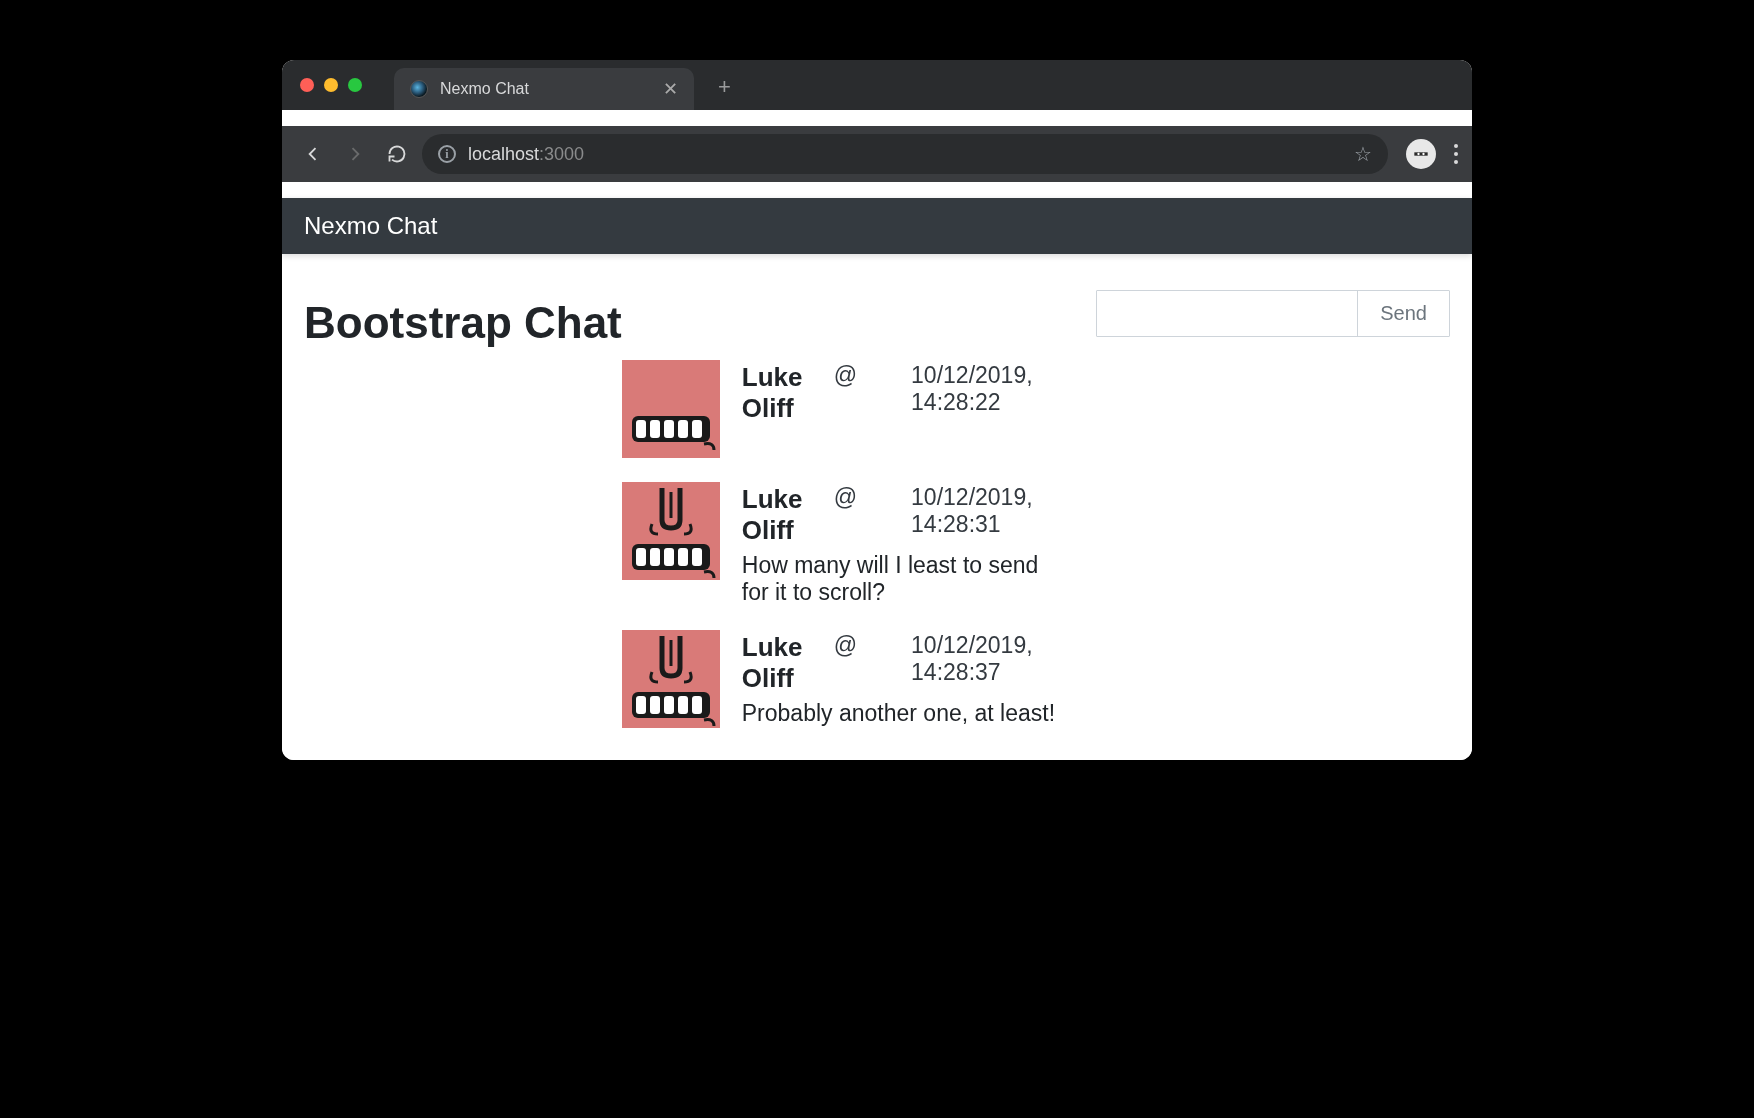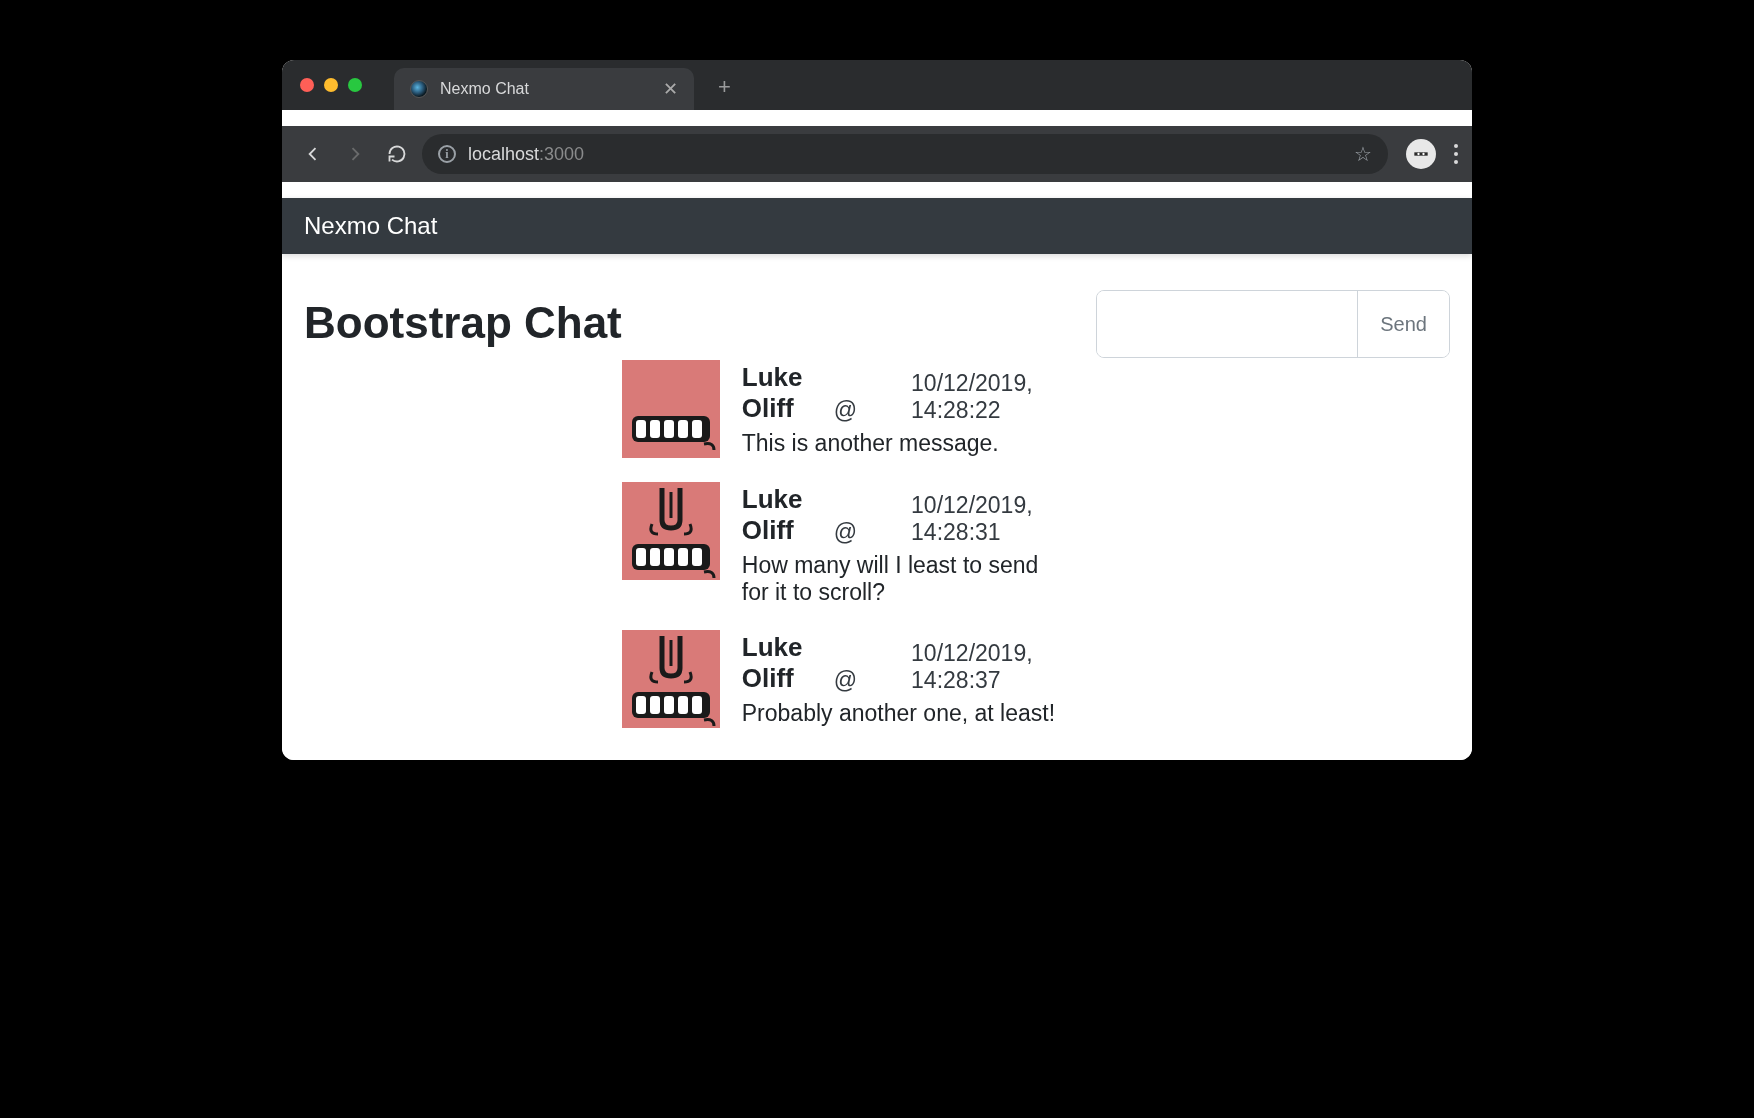--- a/index.html
+++ b/index.html
@@ -183,31 +183,31 @@
     .avatar {
       width: 98px;
       height: 98px;
       background: #d97a78;
       flex-shrink: 0;
       position: relative;
       overflow: hidden;
     }
     .avatar svg { width: 100%; height: 100%; }
     .msg-body { flex: 1; padding-top: 2px; }
-    .msg-header { display: flex; align-items: flex-end; gap: 8px; margin-bottom: 6px; }
+    .msg-header { display: flex; align-items: flex-start; gap: 8px; margin-bottom: 6px; }
     .msg-user { font-size: 26px; font-weight: 700; color: #212529; }
     .msg-sep { font-size: 23px; color: #343a40; }
     .msg-time { font-size: 23px; color: #343a40; margin-left: 46px; }
     .msg-text { font-size: 23px; color: #212529; }
     .compose {
       display: flex;
       border: 1px solid #ced4da;
-      border-radius: 8px;
-      overflow: hidden;
-      height: 68px;
+      border-radius: 1px;
+      overflow: hidden;
+      height: 47px;
       margin-left: 33px;
     }
     .compose input {
       flex: 1;
       border: none;
       outline: none;
       padding: 0 14px;
       font-size: 18px;
     }
     .compose button {
@@ -299,21 +299,20 @@
               <rect x="70" y="60" width="10" height="18" rx="3" fill="#fff"></rect>
               <path d="M82 84 q10 -2 10 6" stroke="#1a1a1a" stroke-width="3" fill="none"></path>
             </svg>
         </div>
         <div class="msg-body">
           <div class="msg-header">
             <span class="msg-user">Luke Oliff</span>
             <span class="msg-sep">@</span>
             <span class="msg-time">10/12/2019, 14:28:22</span>
           </div>
-          <div class="msg-text">This is another message.</div>
         </div>
       </div>
 
       <div class="msg">
         <div class="avatar">
           <svg viewBox="0 0 98 98">
               <rect width="98" height="98" fill="#d97a78"></rect>
               <path d="M40 6 v32 q0 8 9 8 q9 0 9 -8 v-32" stroke="#1a1a1a" stroke-width="5" fill="none"></path>
               <line x1="49" y1="10" x2="49" y2="36" stroke="#1a1a1a" stroke-width="3"></line>
               <path d="M30 42 q-4 10 6 10" stroke="#1a1a1a" stroke-width="3" fill="none"></path>

